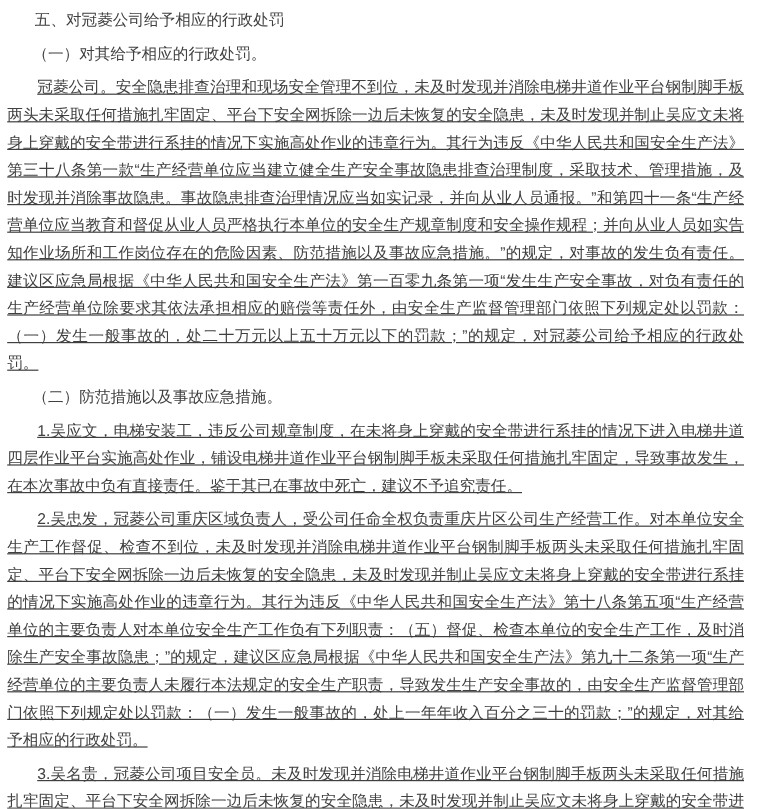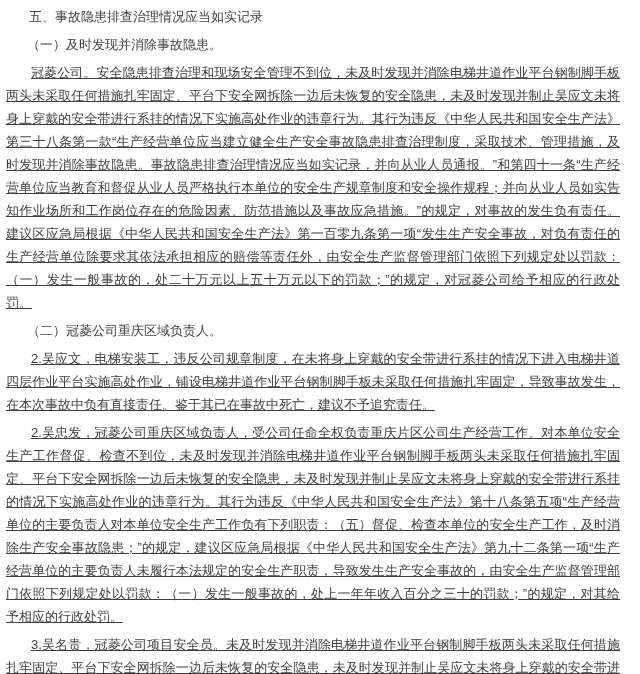--- a/index.html
+++ b/index.html
@@ -41,27 +41,27 @@
   }
   .doc-para:last-child {
     margin-bottom: 0;
   }
 </style>
 </head>
 <body>
 
 <div class="doc">
 
-  <div class="doc-title">五、事故隐患排查治理情况应当如实记录</div>
+  <div class="doc-title">五、对冠菱公司给予相应的行政处罚</div>
 
-  <div class="doc-heading">（一）及时发现并消除事故隐患。</div>
+  <div class="doc-heading">（一）对其给予相应的行政处罚。</div>
 
   <p class="doc-para">冠菱公司。安全隐患排查治理和现场安全管理不到位，未及时发现并消除电梯井道作业平台钢制脚手板两头未采取任何措施扎牢固定、平台下安全网拆除一边后未恢复的安全隐患，未及时发现并制止吴应文未将身上穿戴的安全带进行系挂的情况下实施高处作业的违章行为。其行为违反《中华人民共和国安全生产法》第三十八条第一款“生产经营单位应当建立健全生产安全事故隐患排查治理制度，采取技术、管理措施，及时发现并消除事故隐患。事故隐患排查治理情况应当如实记录，并向从业人员通报。”和第四十一条“生产经营单位应当教育和督促从业人员严格执行本单位的安全生产规章制度和安全操作规程；并向从业人员如实告知作业场所和工作岗位存在的危险因素、防范措施以及事故应急措施。”的规定，对事故的发生负有责任。建议区应急局根据《中华人民共和国安全生产法》第一百零九条第一项“发生生产安全事故，对负有责任的生产经营单位除要求其依法承担相应的赔偿等责任外，由安全生产监督管理部门依照下列规定处以罚款：（一）发生一般事故的，处二十万元以上五十万元以下的罚款；”的规定，对冠菱公司给予相应的行政处罚。</p>
 
-  <div class="doc-heading">（二）冠菱公司重庆区域负责人。</div>
+  <div class="doc-heading">（二）防范措施以及事故应急措施。</div>
 
-  <p class="doc-para">2.吴应文，电梯安装工，违反公司规章制度，在未将身上穿戴的安全带进行系挂的情况下进入电梯井道四层作业平台实施高处作业，铺设电梯井道作业平台钢制脚手板未采取任何措施扎牢固定，导致事故发生，在本次事故中负有直接责任。鉴于其已在事故中死亡，建议不予追究责任。</p>
+  <p class="doc-para">1.吴应文，电梯安装工，违反公司规章制度，在未将身上穿戴的安全带进行系挂的情况下进入电梯井道四层作业平台实施高处作业，铺设电梯井道作业平台钢制脚手板未采取任何措施扎牢固定，导致事故发生，在本次事故中负有直接责任。鉴于其已在事故中死亡，建议不予追究责任。</p>
 
   <p class="doc-para">2.吴忠发，冠菱公司重庆区域负责人，受公司任命全权负责重庆片区公司生产经营工作。对本单位安全生产工作督促、检查不到位，未及时发现并消除电梯井道作业平台钢制脚手板两头未采取任何措施扎牢固定、平台下安全网拆除一边后未恢复的安全隐患，未及时发现并制止吴应文未将身上穿戴的安全带进行系挂的情况下实施高处作业的违章行为。其行为违反《中华人民共和国安全生产法》第十八条第五项“生产经营单位的主要负责人对本单位安全生产工作负有下列职责：（五）督促、检查本单位的安全生产工作，及时消除生产安全事故隐患；”的规定，建议区应急局根据《中华人民共和国安全生产法》第九十二条第一项“生产经营单位的主要负责人未履行本法规定的安全生产职责，导致发生生产安全事故的，由安全生产监督管理部门依照下列规定处以罚款：（一）发生一般事故的，处上一年年收入百分之三十的罚款；”的规定，对其给予相应的行政处罚。</p>
 
   <p class="doc-para">3.吴名贵，冠菱公司项目安全员。未及时发现并消除电梯井道作业平台钢制脚手板两头未采取任何措施扎牢固定、平台下安全网拆除一边后未恢复的安全隐患，未及时发现并制止吴应文未将身上穿戴的安全带进行系挂的情况下实施高处作业的违章行为，对事故的发生负有管理责任。建议冠菱公司按照公司相关规定进行处理。</p>
 
 </div>
 
 </body></html>

